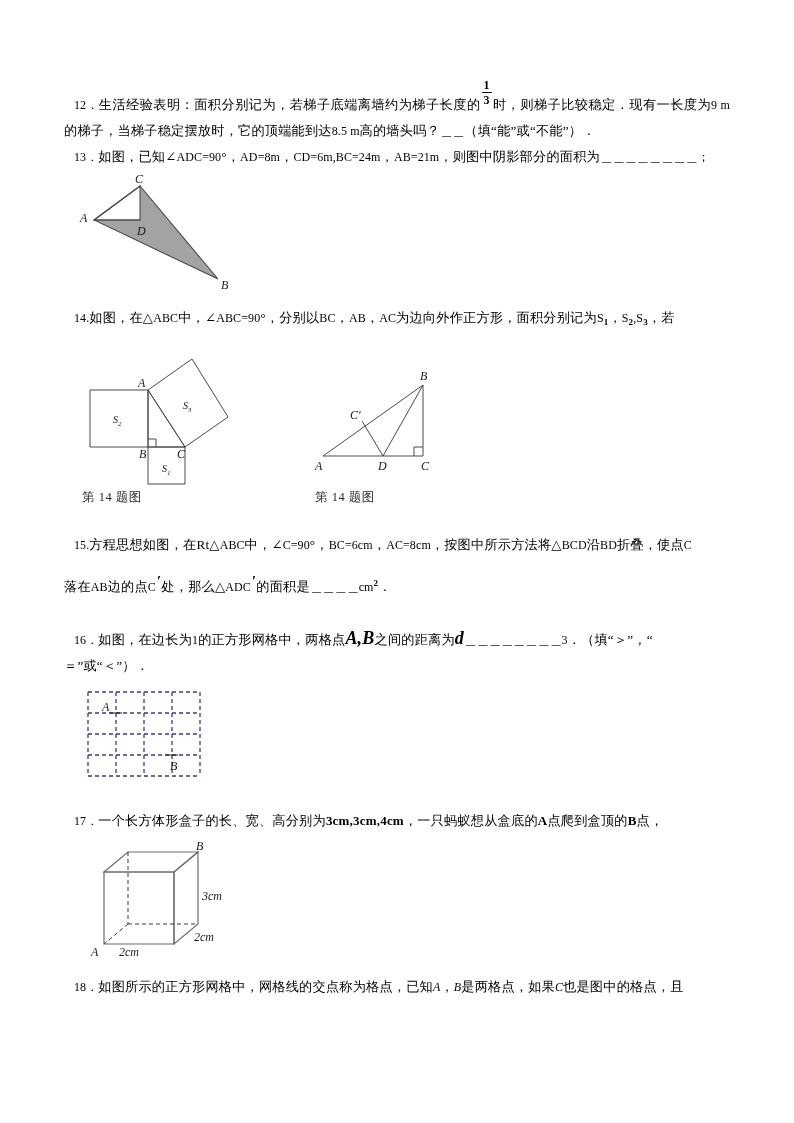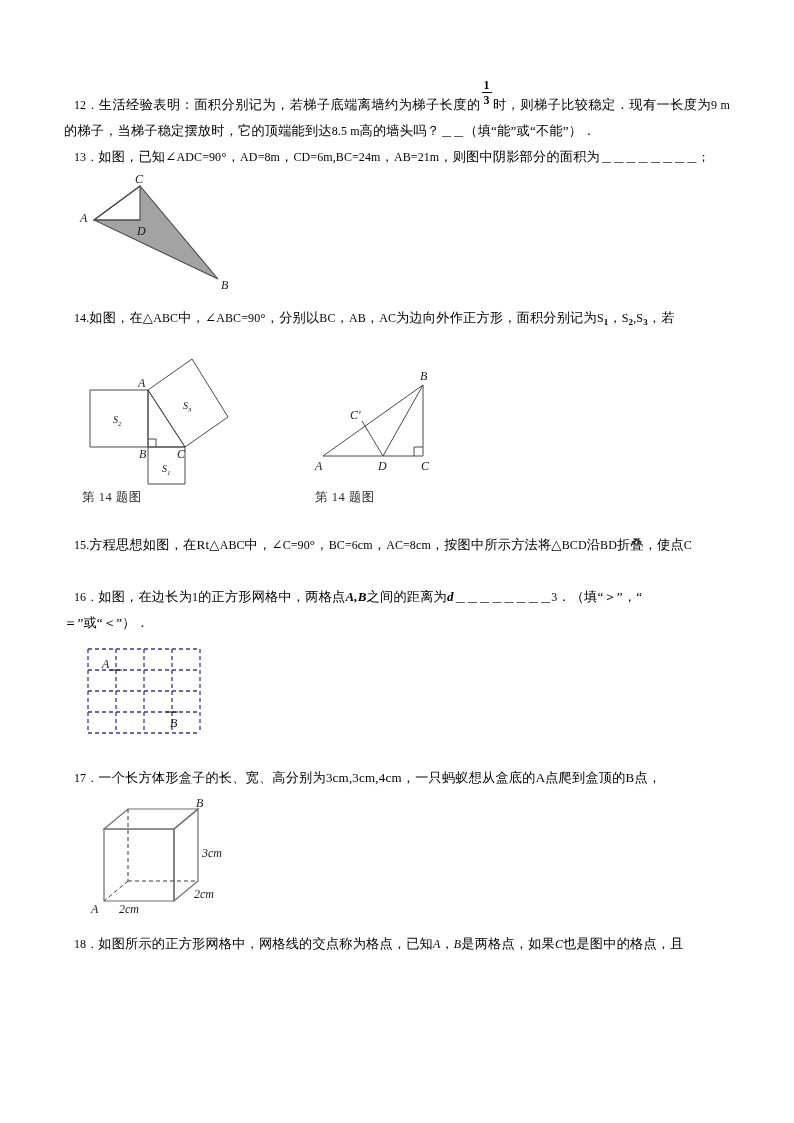--- a/index.html
+++ b/index.html
@@ -37,25 +37,25 @@
   
   .lat {
     font-family: "Liberation Serif", "DejaVu Serif", serif;
     font-size: 12px;
     letter-spacing: 0.1px;
   }
   .mathb {
     font-family: "Liberation Serif", "DejaVu Serif", serif;
     font-weight: bold;
     font-style: italic;
-    font-size: 13px;
+    font-size: 18px;
   }
   .mathbu {
     font-family: "Liberation Serif", "DejaVu Serif", serif;
-    font-weight: normal;
+    font-weight: bold;
     font-size: 13px;
   }
   sub {
     font-size: 9px;
     font-weight: bold;
     vertical-align: -3px;
   }
   sup {
     font-size: 9px;
     font-weight: bold;
@@ -191,20 +191,23 @@
           <text class="lbl" x="63" y="107">D</text>
           <text class="lbl" x="35" y="56">C′</text>
         </svg>
         <div class="cap" style="margin-top:14px">第 14 题图</div>
       </div>
 
     </div>
 
     <div class="q" style="margin-top:26px">
       <span class="q-num lat">15.</span><span>方程思想如图，在Rt△</span><span class="lat">ABC</span><span>中，∠</span><span class="lat">C=90</span><span>°</span><span>，</span><span class="lat">BC=6cm</span><span>，</span><span class="lat">AC=8cm</span><span>，按图中所示方法将△</span><span class="lat">BCD</span><span>沿</span><span class="lat">BD</span><span>折叠，使点</span><span class="lat">C</span>
+    </div>
+    <div class="q" style="margin-top:11px">
+      <span>落在</span><span class="lat">AB</span><span>边的点</span><span class="lat">C</span><span class="prime">′</span><span>处，那么△</span><span class="lat">ADC</span><span class="prime">′</span><span>的面积是</span><span class="blank-l">＿＿＿＿</span><span class="lat">cm</span><sup>2</sup><span>．</span>
     </div>
 
     <div class="q" style="margin-top:26px">
       <span class="q-num lat">16．</span><span>如图，在边长为</span><span class="lat">1</span><span>的正方形网格中，两格点</span><span class="mathb">A,B</span><span>之间的距离为</span><span class="mathb">d</span><span class="blank-l">＿＿＿＿＿＿＿＿</span><span class="lat">3</span><span>．（填“＞”，“</span>
     </div>
     <div class="q">
       <span>＝”或“＜”）．</span>
     </div>
 
     <div class="fig fig16">

